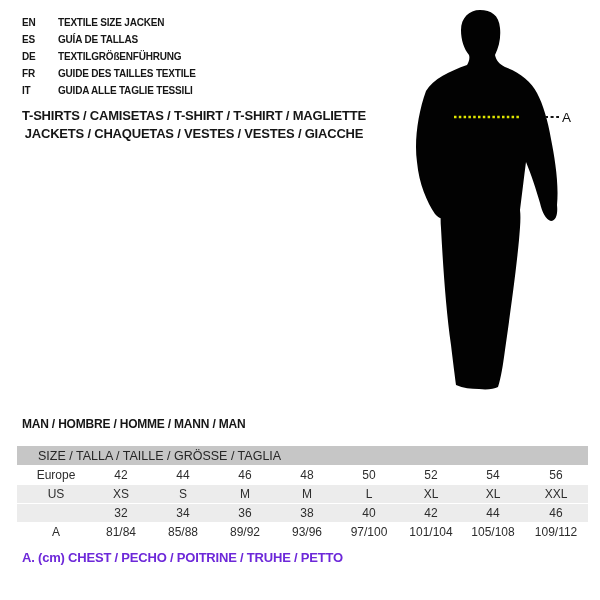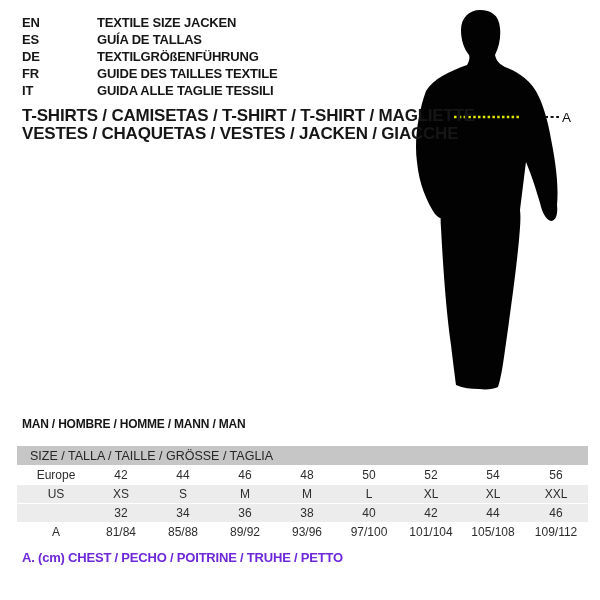--- a/index.html
+++ b/index.html
@@ -19,38 +19,38 @@
 
   
   .lang-list {
     position: absolute;
     left: 22px;
     top: 14px;
   }
   .lang-row {
     display: flex;
     line-height: 17px;
+    font-size: 10px;
+    font-weight: 700;
+    letter-spacing: -0.2px;
+    color: #161616;
+  }
+  .lang-code { width: 36px; }
+
+  
+  .categories {
+    position: absolute;
+    left: 22px;
+    top: 107px;
     font-size: 13px;
-    font-weight: 700;
-    letter-spacing: -0.2px;
-    color: #161616;
-    gap: 39px;
-  }
-  .lang-code { width: 36px; }
-
-  
-  .categories {
-    position: absolute;
-    left: 22px;
-    top: 107px;
-    font-size: 17px;
     font-weight: 700;
     letter-spacing: -0.2px;
     line-height: 17.5px;
     color: #161616;
+    text-align: center;
   }
 
   
   .figure-svg {
     position: absolute;
     left: 0;
     top: 0;
     width: 600px;
     height: 600px;
   }
@@ -80,21 +80,21 @@
   .size-table td {
     padding: 0;
     height: 18px;
     vertical-align: middle;
     white-space: nowrap;
   }
   .size-table tr { border-bottom: 1px solid #fff; }
   .size-table .table-header-cell {
     background: var(--header-row-bg, #c6c6c6);
     height: 19px;
-    padding-left: 13px;
+    padding-left: 21px;
     font-size: 12.5px;
     color: #262626;
   }
   .size-table .row-label {
     text-align: center;
     padding-left: 5px;
   }
   .size-table .val { text-align: center; }
   .size-table tr.shaded { background: var(--shaded-row-bg, #ececec); }
 
@@ -165,21 +165,21 @@
       <span class="lang-label">GUIDE DES TAILLES TEXTILE</span>
     </div>
     <div class="lang-row">
       <span class="lang-code">IT</span>
       <span class="lang-label">GUIDA ALLE TAGLIE TESSILI</span>
     </div>
   </div>
 
   <div class="categories">
     <div>T-SHIRTS / CAMISETAS / T-SHIRT / T-SHIRT / MAGLIETTE</div>
-    <div>VESTES / CHAQUETAS / VESTES / JACKEN / GIACCHE</div>
+    <div>JACKETS / CHAQUETAS / VESTES / VESTES / GIACCHE</div>
   </div>
 
   <div class="section-title">MAN / HOMBRE / HOMME / MANN / MAN</div>
 
   <table class="size-table">
     <colgroup>
       <col style="width:73px">
       <col style="width:62px">
         <col style="width:62px">
         <col style="width:62px">

